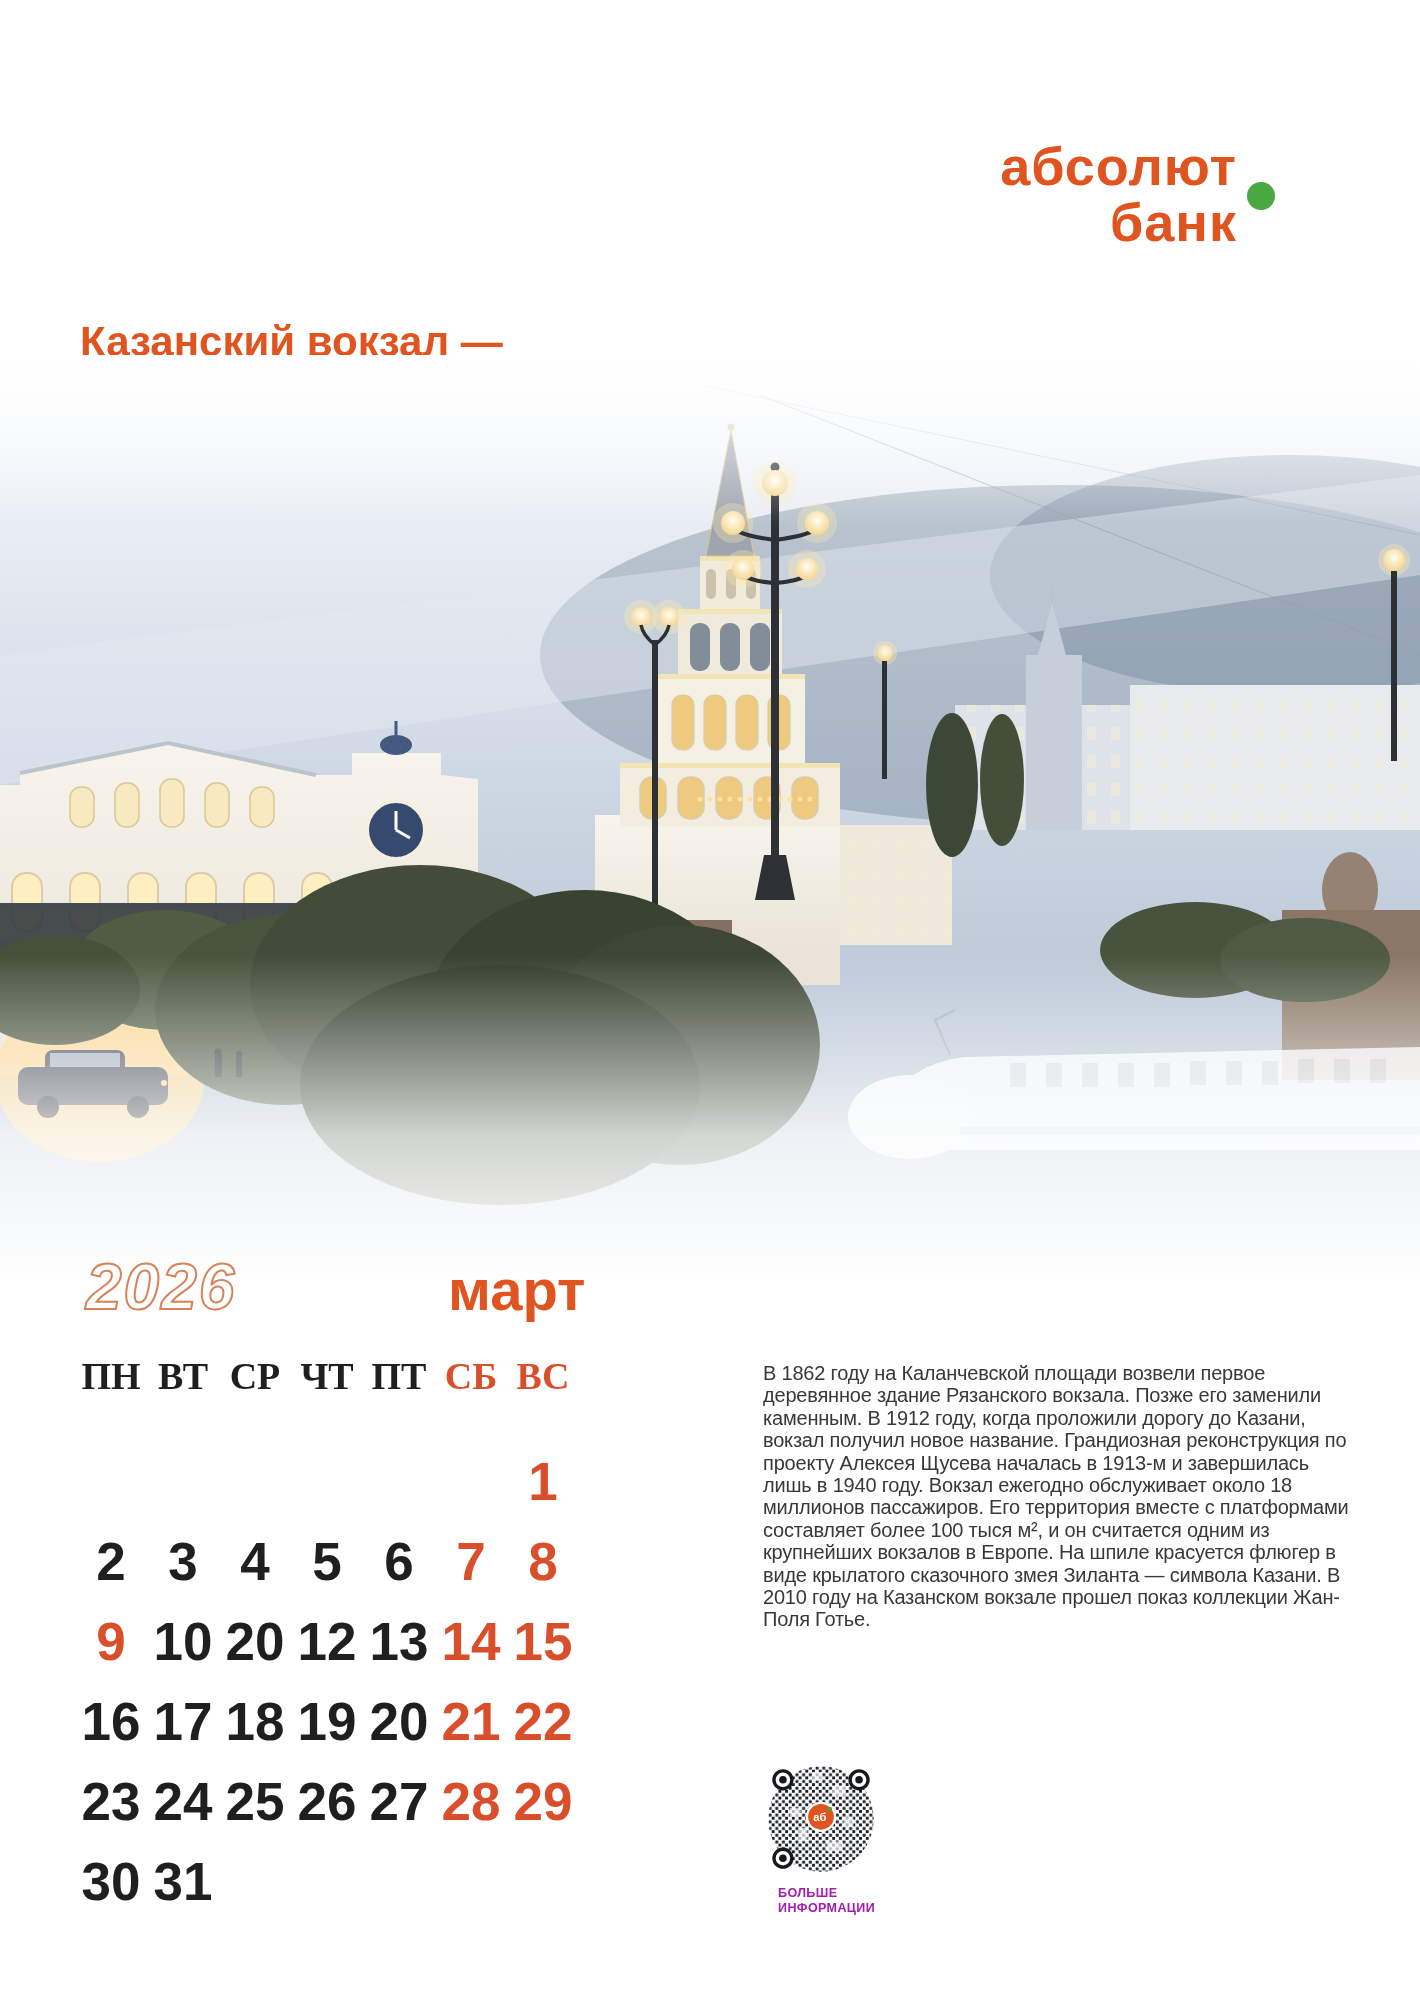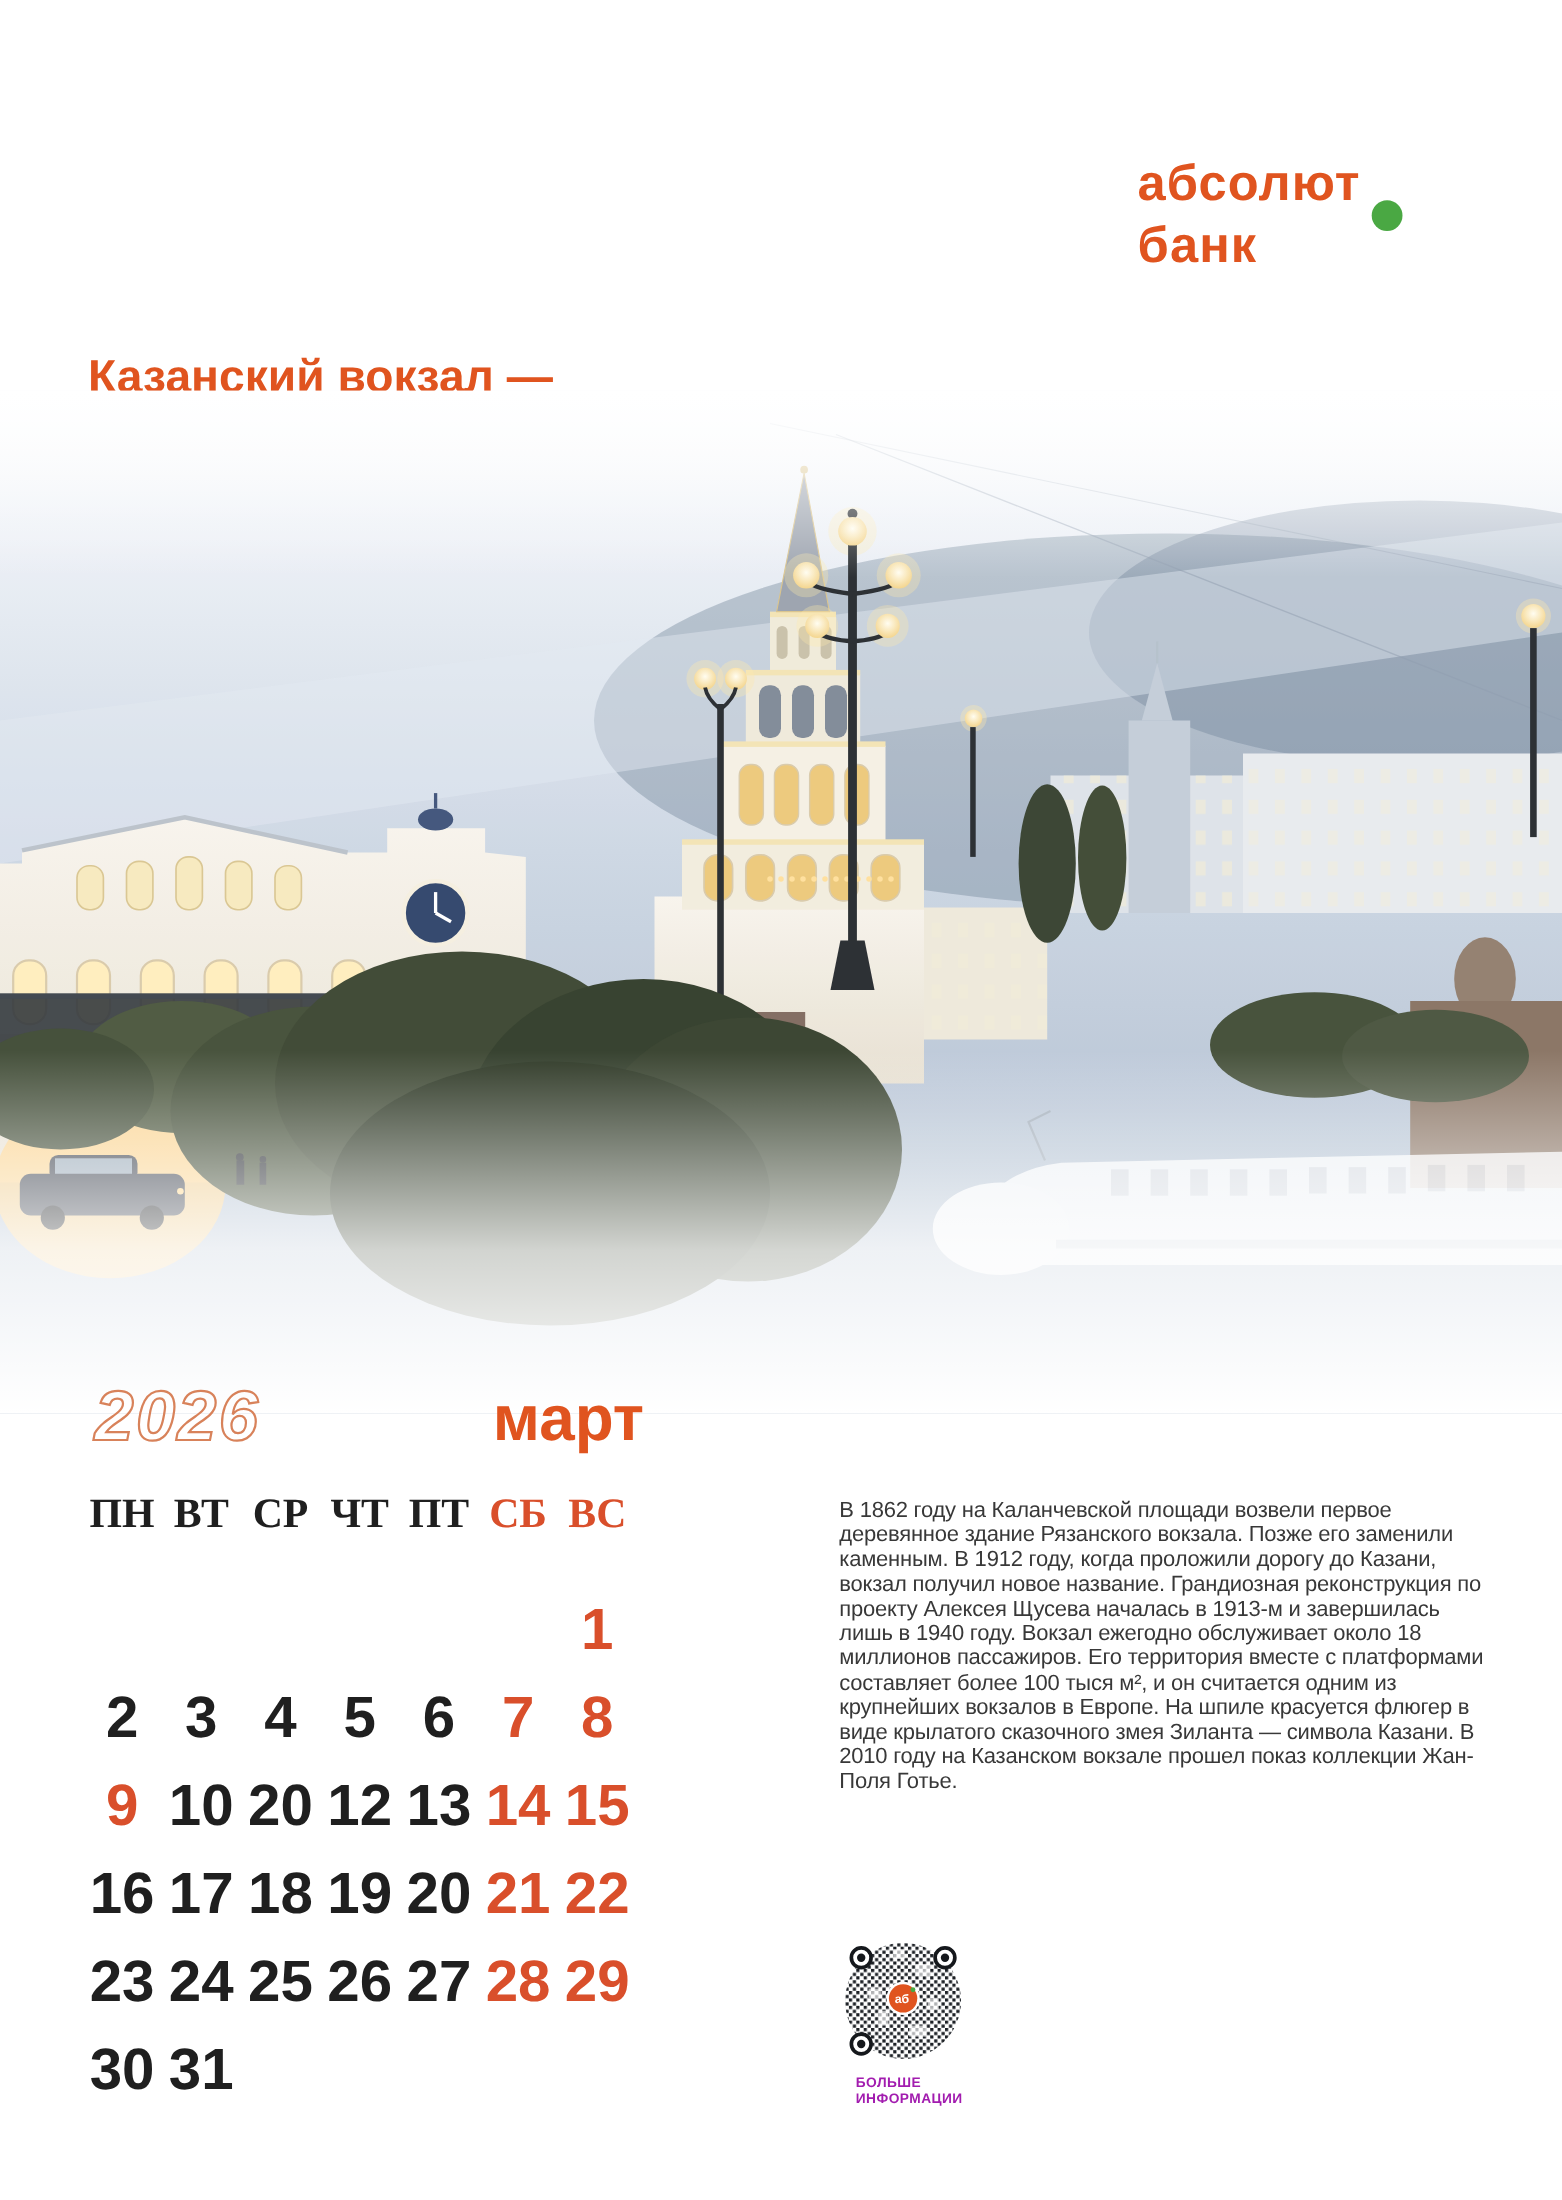--- a/index.html
+++ b/index.html
@@ -2,22 +2,22 @@
 <html><head>
 <meta charset="utf-8">
 <style>
   html,body{margin:0;padding:0;background:#ffffff;}
   .page{
     position:relative;width:1420px;height:2000px;background:#ffffff;
     overflow:hidden;font-family:"Liberation Sans",sans-serif;
     --accent:#e0541f;--cal-hl:#d94f2b;--ink:#1f1f1f;
   }
   
-  .logo{position:absolute;top:138px;right:183px;line-height:56px;
-        font-weight:700;font-size:46px;letter-spacing:1px;color:var(--accent);}
+  .logo{position:absolute;top:138px;right:183px;text-align:right;line-height:56px;
+        font-weight:700;font-size:54px;letter-spacing:1px;color:var(--accent);}
   .logo .l1,.logo .l2{display:block;}
   .logo-dot{position:absolute;top:182px;right:145px;width:28px;height:28px;border-radius:50%;background:#4aa843;}
   
   .title{position:absolute;left:80px;top:314px;font-weight:700;font-size:42px;line-height:55px;color:var(--accent);}
   
   .photo{position:absolute;left:0;top:355px;width:1420px;height:930px;}
   .photo svg{display:block;}
   
   .year{position:absolute;left:86px;top:1250px;font-size:64px;font-weight:700;letter-spacing:2px;
         color:rgba(255,255,255,0);font-style:italic;-webkit-text-stroke:2px #d8825a;}

